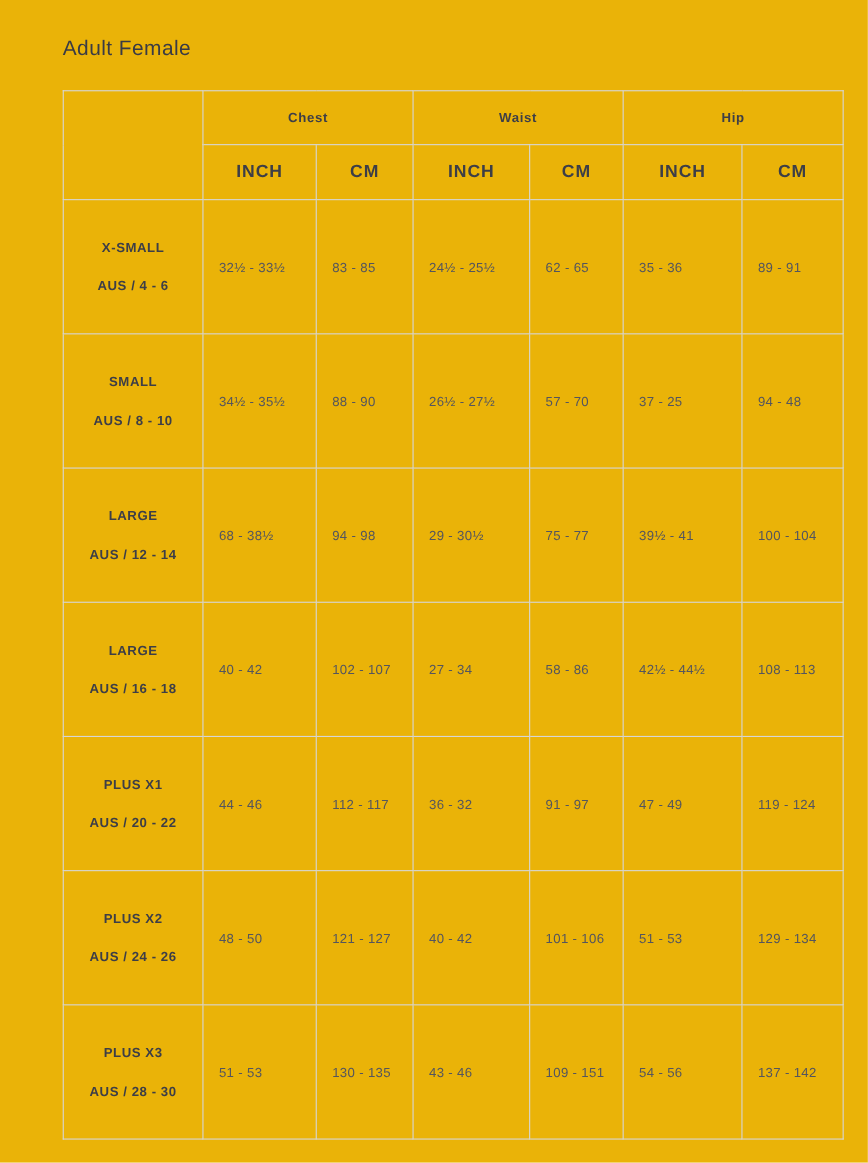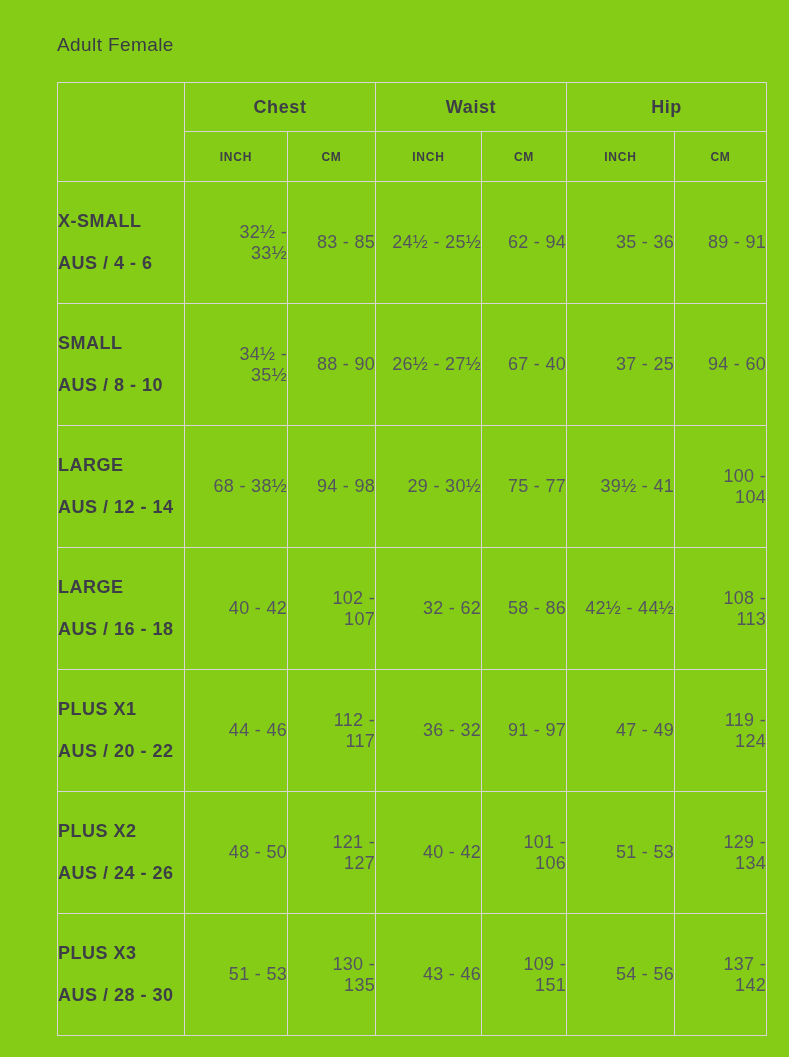--- a/index.html
+++ b/index.html
@@ -4,21 +4,21 @@
 <style>
   * { box-sizing: border-box; margin: 0; padding: 0; }
   html, body {
     background: #ffffff;
     font-family: "Liberation Sans", sans-serif;
     color: #3d3e47;
   }
   .page {
     width: 789px;
     height: 1057px;
-    background: #84cc16;
+    background: #eab308;
     padding: 34px 0 0 57px;
     overflow: hidden;
   }
   .page-title {
     font-size: 19px;
     font-weight: 500;
     letter-spacing: 0.4px;
     color: #3a3b45;
     margin-bottom: 26px;
   }
@@ -29,40 +29,41 @@
   }
   .size-chart col.c-label      { width: 127px; }
   .size-chart col.c-chest-inch { width: 103px; }
   .size-chart col.c-chest-cm   { width: 88px; }
   .size-chart col.c-waist-inch { width: 106px; }
   .size-chart col.c-waist-cm   { width: 85px; }
   .size-chart col.c-hip-inch   { width: 108px; }
   .size-chart col.c-hip-cm     { width: 92px; }
   .size-chart th, .size-chart td {
     border: 1px solid #d6d6d6;
-    font-size: 18px;
+    font-size: 12px;
     vertical-align: middle;
   }
   .size-chart thead th {
     font-weight: bold;
     color: #3d3e47;
     text-align: center;
     letter-spacing: 0.6px;
   }
   .size-chart tr.group-row th { height: 49px; }
-  .size-chart tr.unit-row th  { height: 50px; font-size: 12px; letter-spacing: 0.8px; }
+  .size-chart tr.unit-row th  { height: 50px; font-size: 16px; letter-spacing: 0.8px; }
   .size-chart tbody tr { height: 122px; }
   .size-chart td.size-cell {
+    text-align: center;
     font-weight: bold;
     color: #3d3e47;
     letter-spacing: 0.5px;
   }
   .size-cell .size-name { margin-bottom: 21px; }
   .size-chart td.value-cell {
-    text-align: right;
+    text-align: left;
     padding-left: 14px;
     color: #54555e;
     letter-spacing: 0.3px;
   }
 </style>
 </head>
 <body>
 
 <div class="page">
   <h2 class="page-title">Adult Female</h2>
@@ -95,36 +96,36 @@
     </thead>
     <tbody>
   <tr>
     <td class="size-cell">
       <div class="size-name">X-SMALL</div>
       <div class="aus-size">AUS / 4 - 6</div>
     </td>
     <td class="value-cell">32½ - 33½</td>
     <td class="value-cell">83 - 85</td>
     <td class="value-cell">24½ - 25½</td>
-    <td class="value-cell">62 - 94</td>
+    <td class="value-cell">62 - 65</td>
     <td class="value-cell">35 - 36</td>
     <td class="value-cell">89 - 91</td>
   </tr>
 
   <tr>
     <td class="size-cell">
       <div class="size-name">SMALL</div>
       <div class="aus-size">AUS / 8 - 10</div>
     </td>
     <td class="value-cell">34½ - 35½</td>
     <td class="value-cell">88 - 90</td>
     <td class="value-cell">26½ - 27½</td>
-    <td class="value-cell">67 - 40</td>
+    <td class="value-cell">57 - 70</td>
     <td class="value-cell">37 - 25</td>
-    <td class="value-cell">94 - 60</td>
+    <td class="value-cell">94 - 48</td>
   </tr>
 
   <tr>
     <td class="size-cell">
       <div class="size-name">LARGE</div>
       <div class="aus-size">AUS / 12 - 14</div>
     </td>
     <td class="value-cell">68 - 38½</td>
     <td class="value-cell">94 - 98</td>
     <td class="value-cell">29 - 30½</td>
@@ -133,21 +134,21 @@
     <td class="value-cell">100 - 104</td>
   </tr>
 
   <tr>
     <td class="size-cell">
       <div class="size-name">LARGE</div>
       <div class="aus-size">AUS / 16 - 18</div>
     </td>
     <td class="value-cell">40 - 42</td>
     <td class="value-cell">102 - 107</td>
-    <td class="value-cell">32 - 62</td>
+    <td class="value-cell">27 - 34</td>
     <td class="value-cell">58 - 86</td>
     <td class="value-cell">42½ - 44½</td>
     <td class="value-cell">108 - 113</td>
   </tr>
 
   <tr>
     <td class="size-cell">
       <div class="size-name">PLUS X1</div>
       <div class="aus-size">AUS / 20 - 22</div>
     </td>

